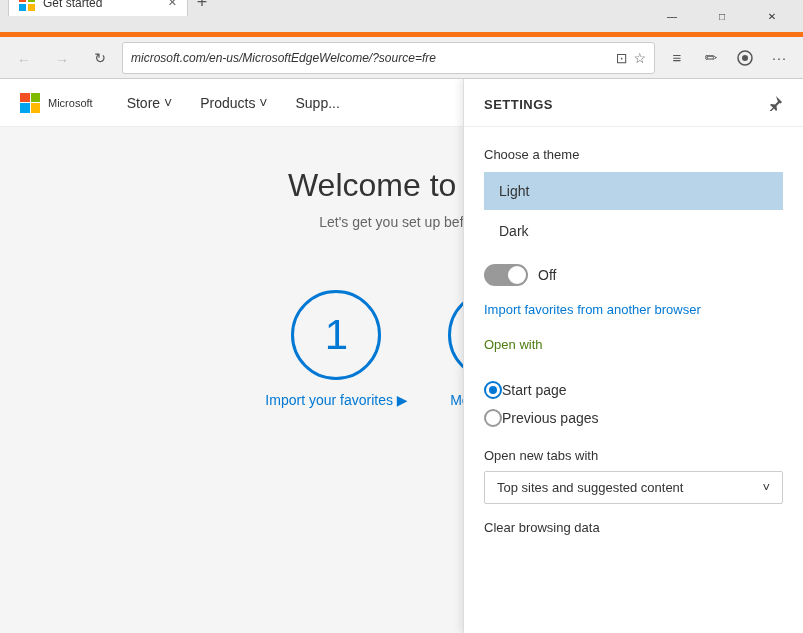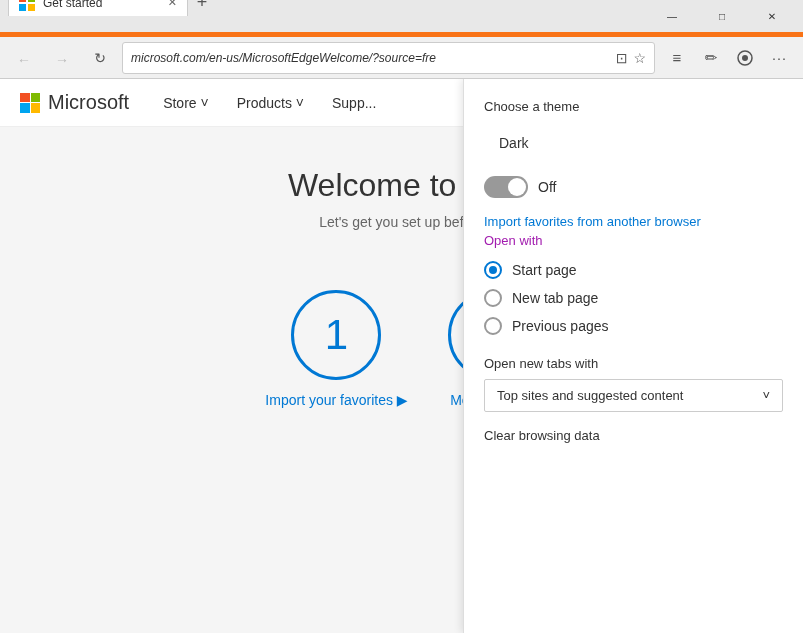--- a/index.html
+++ b/index.html
@@ -109,21 +109,21 @@
       gap: 8px;
       margin-right: 20px;
     }
     .ms-logo-grid {
       width: 20px; height: 20px;
       display: grid;
       grid-template-columns: 1fr 1fr;
       gap: 1px;
     }
     .ms-logo-grid div { }
-    .ms-logo-text { font-size: 20px; color: #333; font-weight: 400; }
+    .ms-logo-text { font-size: 11px; color: #333; font-weight: 400; }
     .ms-nav-item {
       padding: 0 14px;
       height: 48px;
       display: flex;
       align-items: center;
       font-size: 14px;
       color: #333;
       cursor: pointer;
       gap: 4px;
     }
@@ -259,30 +259,30 @@
     }
     .toggle-switch.off { background: #999; }
     .toggle-switch.off .toggle-knob { left: 24px; }
     .toggle-label { font-size: 14px; color: #333; }
 
     
     .import-link {
       color: #0078d4;
       font-size: 13px;
       cursor: pointer;
+      margin-bottom: 16px;
       text-decoration: none;
     }
 
     
-    .open-with-label { font-size: 13px; color: #a21caf; margin-bottom: 8px; margin-top: 4px; }
+    .open-with-label { font-size: 13px; color: #4d7c0f; margin-bottom: 24px; margin-top: 4px; }
 
     .radio-option {
       display: flex;
       align-items: center;
-      gap: 10px;
       padding: 5px 0;
       cursor: pointer;
     }
     .radio-circle {
       width: 18px; height: 18px;
       border: 2px solid #999;
       border-radius: 50%;
       display: flex; align-items: center; justify-content: center;
       flex-shrink: 0;
     }
@@ -405,48 +405,54 @@
               <span>2</span>
             </div>
             <div class="ms-step-label">Meet Cortana</div>
           </div>
         </div>
       </div>
     </div>
 
     <div class="settings-panel">
 
+      <div class="settings-header">
+        <span class="settings-title">SETTINGS</span>
+        <span class="settings-pin">
+          
+          <svg width="16" height="16" viewBox="0 0 16 16" fill="#555">
+            <path d="M9 1l6 6-1.5 1.5-1-.5-3 3 .5 4-1 1L7 13.5l-3.5 3.5-1-1 3.5-3.5L3 10l1-1 4 .5 3-3-.5-1z"></path>
+          </svg>
+        </span>
+      </div>
 
       <div class="settings-body">
 
         <div class="settings-section-label">Choose a theme</div>
 
+        <div class="theme-option selected">Light</div>
         <div class="theme-option">Dark</div>
 
         <div class="toggle-row">
           <div class="toggle-switch off">
             <div class="toggle-knob"></div>
           </div>
           <span class="toggle-label">Off</span>
         </div>
 
         <a class="import-link">Import favorites from another browser</a>
 
         <div class="open-with-label">Open with</div>
 
         <div class="radio-option">
           <div class="radio-circle checked"></div>
           <span class="radio-label">Start page</span>
         </div>
         <div class="radio-option">
           <div class="radio-circle"></div>
-          <span class="radio-label">New tab page</span>
-        </div>
-        <div class="radio-option">
-          <div class="radio-circle"></div>
           <span class="radio-label">Previous pages</span>
         </div>
 
         <div class="newtab-label">Open new tabs with</div>
 
         <div class="dropdown-select">
           <span>Top sites and suggested content</span>
           <span>˅</span>
         </div>
 

